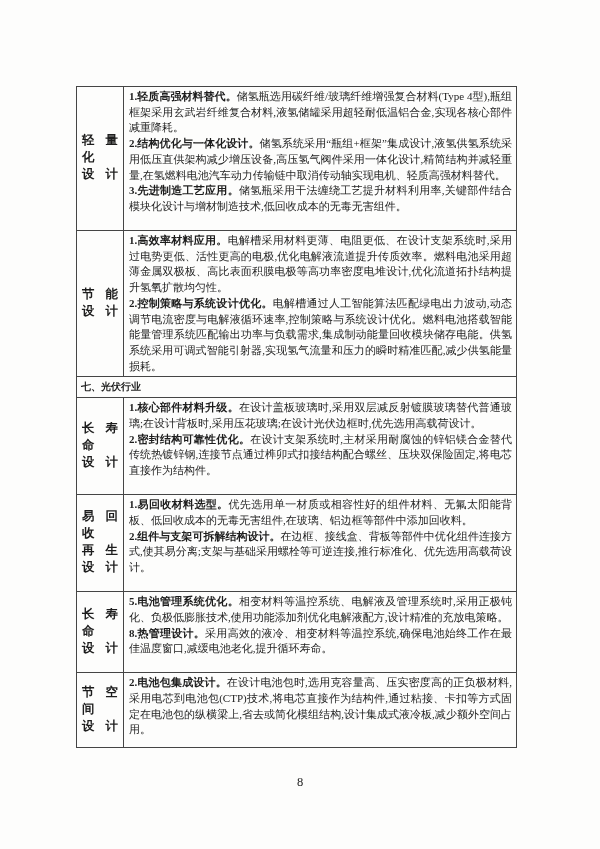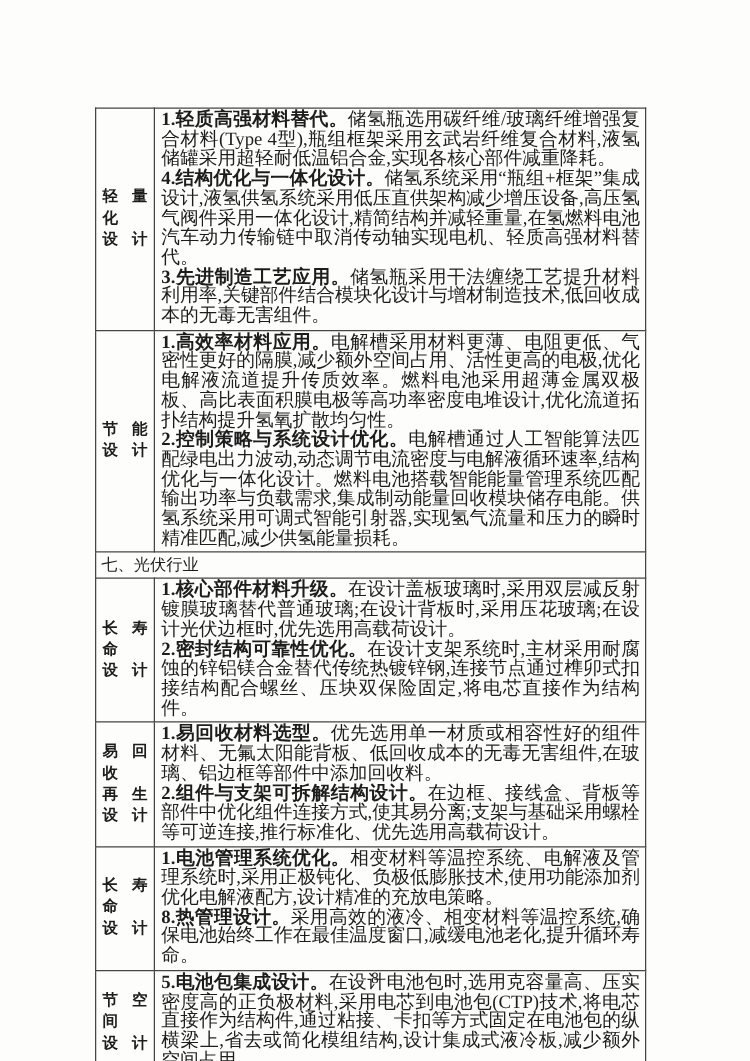--- a/index.html
+++ b/index.html
@@ -33,30 +33,30 @@
   .lbl-line {
     font-size:12.4px;
     line-height:17px;
     text-align:justify;
     text-align-last:justify;
     -moz-text-align-last:justify;
   }
   td.content { padding:2px 4px 2px 5px; }
   p.item {
     margin:0;
-    font-size:15px;
+    font-size:11px;
     line-height:15.7px;
     text-align:justify;
     text-justify:inter-character;
     word-break:break-all;
   }
   p.item .lead { font-weight:bold; }
   tr.section-row td {
-    font-weight:normal;
-    font-size:13px;
+    font-weight:bold;
+    font-size:10px;
     line-height:18px;
     padding:1px 4px;
     vertical-align:middle;
   }
   .page-num {
     position:absolute;
     left:0; right:0; top:775px;
     text-align:center;
     font-size:12.5px;
   }
@@ -81,33 +81,33 @@
       </colgroup>
     <tbody>
 
       <tr class="r1">
         <td class="lbl">
           <div class="lbl-line">轻量化</div>
           <div class="lbl-line">设计</div>
         </td>
         <td class="content">
           <p class="item"><span class="lead">1.轻质高强材料替代。</span><span>储氢瓶选用碳纤维/玻璃纤维增强复合材料(Type 4型),瓶组框架采用玄武岩纤维复合材料,液氢储罐采用超轻耐低温铝合金,实现各核心部件减重降耗。</span></p>
-          <p class="item"><span class="lead">4.结构优化与一体化设计。</span><span>储氢系统采用“瓶组+框架”集成设计,液氢供氢系统采用低压直供架构减少增压设备,高压氢气阀件采用一体化设计,精简结构并减轻重量,在氢燃料电池汽车动力传输链中取消传动轴实现电机、轻质高强材料替代。</span></p>
+          <p class="item"><span class="lead">2.结构优化与一体化设计。</span><span>储氢系统采用“瓶组+框架”集成设计,液氢供氢系统采用低压直供架构减少增压设备,高压氢气阀件采用一体化设计,精简结构并减轻重量,在氢燃料电池汽车动力传输链中取消传动轴实现电机、轻质高强材料替代。</span></p>
           <p class="item"><span class="lead">3.先进制造工艺应用。</span><span>储氢瓶采用干法缠绕工艺提升材料利用率,关键部件结合模块化设计与增材制造技术,低回收成本的无毒无害组件。</span></p>
         </td>
       </tr>
 
       <tr class="r2">
         <td class="lbl">
           <div class="lbl-line">节能</div>
           <div class="lbl-line">设计</div>
         </td>
         <td class="content">
-          <p class="item"><span class="lead">1.高效率材料应用。</span><span>电解槽采用材料更薄、电阻更低、气密性更好的隔膜,减少额外空间占用、活性更高的电极,优化电解液流道提升传质效率。燃料电池采用超薄金属双极板、高比表面积膜电极等高功率密度电堆设计,优化流道拓扑结构提升氢氧扩散均匀性。</span></p>
-          <p class="item"><span class="lead">2.控制策略与系统设计优化。</span><span>电解槽通过人工智能算法匹配绿电出力波动,动态调节电流密度与电解液循环速率,结构优化与一体化设计。燃料电池搭载智能能量管理系统匹配输出功率与负载需求,集成制动能量回收模块储存电能。供氢系统采用可调式智能引射器,实现氢气流量和压力的瞬时精准匹配,减少供氢能量损耗。</span></p>
+          <p class="item"><span class="lead">1.高效率材料应用。</span><span>电解槽采用材料更薄、电阻更低、在设计支架系统时,采用过电势更低、活性更高的电极,优化电解液流道提升传质效率。燃料电池采用超薄金属双极板、高比表面积膜电极等高功率密度电堆设计,优化流道拓扑结构提升氢氧扩散均匀性。</span></p>
+          <p class="item"><span class="lead">2.控制策略与系统设计优化。</span><span>电解槽通过人工智能算法匹配绿电出力波动,动态调节电流密度与电解液循环速率,控制策略与系统设计优化。燃料电池搭载智能能量管理系统匹配输出功率与负载需求,集成制动能量回收模块储存电能。供氢系统采用可调式智能引射器,实现氢气流量和压力的瞬时精准匹配,减少供氢能量损耗。</span></p>
         </td>
       </tr>
 
       <tr class="hdr section-row">
         <td colspan="2">七、光伏行业</td>
       </tr>
 
       <tr class="r3">
         <td class="lbl">
           <div class="lbl-line">长寿命</div>
@@ -131,32 +131,32 @@
         </td>
       </tr>
 
 
       <tr class="r5">
         <td class="lbl">
           <div class="lbl-line">长寿命</div>
           <div class="lbl-line">设计</div>
         </td>
         <td class="content">
-          <p class="item"><span class="lead">1.电池管理系统优化。</span><span>相变材料等温控系统、电解液及管理系统时,采用正极钝化、负极低膨胀技术,使用功能添加剂优化电解液配方,设计精准的充放电策略。</span></p>
+          <p class="item"><span class="lead">5.电池管理系统优化。</span><span>相变材料等温控系统、电解液及管理系统时,采用正极钝化、负极低膨胀技术,使用功能添加剂优化电解液配方,设计精准的充放电策略。</span></p>
           <p class="item"><span class="lead">8.热管理设计。</span><span>采用高效的液冷、相变材料等温控系统,确保电池始终工作在最佳温度窗口,减缓电池老化,提升循环寿命。</span></p>
         </td>
       </tr>
 
       <tr class="r6">
         <td class="lbl">
           <div class="lbl-line">节空间</div>
           <div class="lbl-line">设计</div>
         </td>
         <td class="content">
-          <p class="item"><span class="lead">5.电池包集成设计。</span><span>在设计电池包时,选用克容量高、压实密度高的正负极材料,采用电芯到电池包(CTP)技术,将电芯直接作为结构件,通过粘接、卡扣等方式固定在电池包的纵横梁上,省去或简化模组结构,设计集成式液冷板,减少额外空间占用。</span></p>
+          <p class="item"><span class="lead">2.电池包集成设计。</span><span>在设计电池包时,选用克容量高、压实密度高的正负极材料,采用电芯到电池包(CTP)技术,将电芯直接作为结构件,通过粘接、卡扣等方式固定在电池包的纵横梁上,省去或简化模组结构,设计集成式液冷板,减少额外空间占用。</span></p>
         </td>
       </tr>
 
     </tbody>
   </table>
 
   <div class="page-num">8</div>
 
 </div>
 

